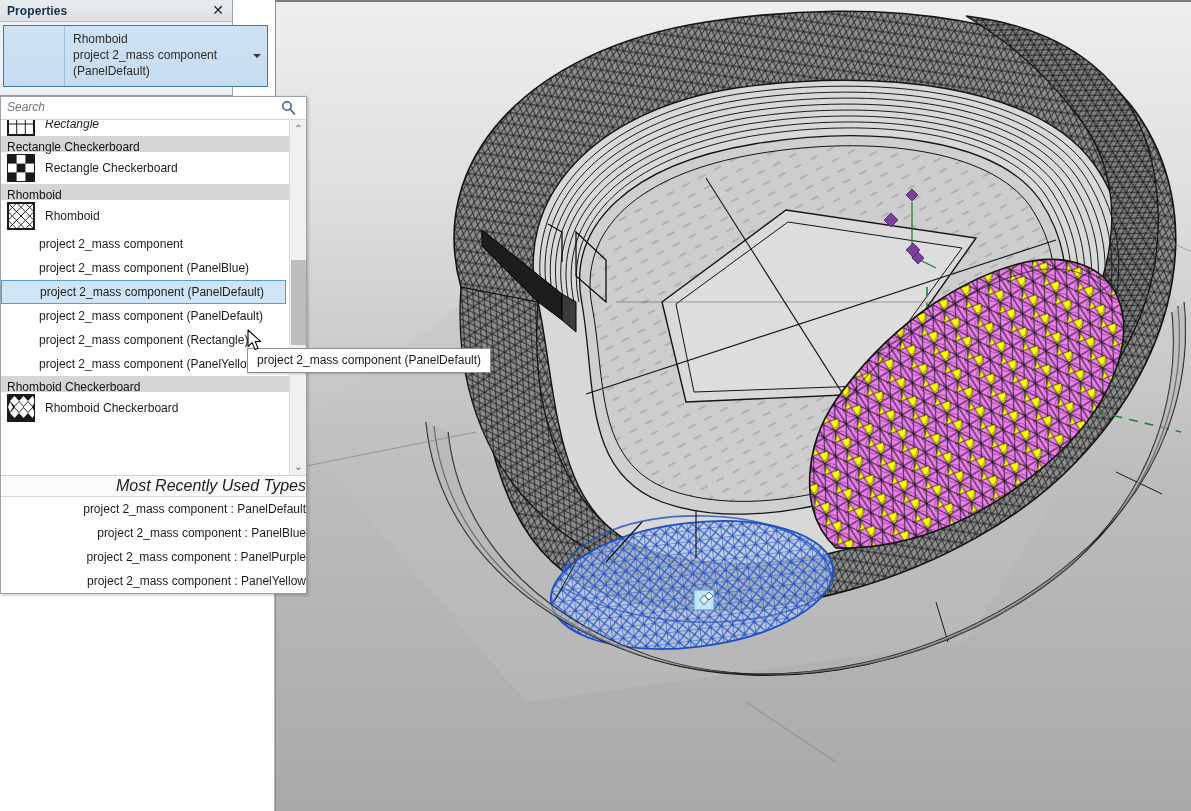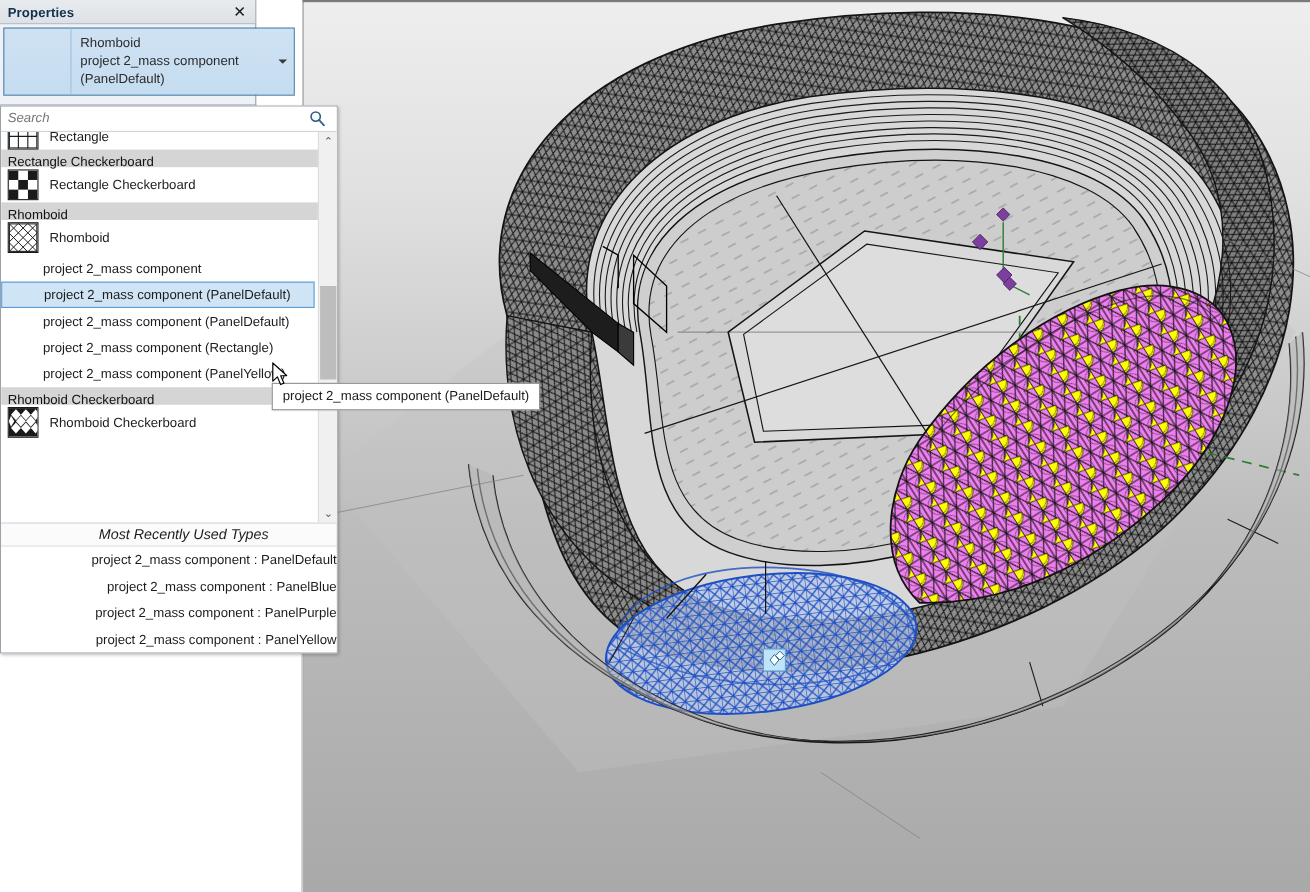--- a/index.html
+++ b/index.html
@@ -170,22 +170,22 @@
   }
   #sb-thumb {
     position: absolute; left: 1px;
     width: 15px;
     background: #bdbdbd;
   }
 
   
   #mru-header {
     height: 20px; line-height: 20px;
-    text-align: center;
-    font-size: 13px; font-style: italic;
+    text-align: right;
+    font-size: 16px; font-style: italic;
     color: #1c1c1c;
     background: #fbfbfb;
     border-bottom: 1px solid #d8d8d8;
     padding-left: 27px;
   }
   .mru-row {
     height: 24px; line-height: 24px;
     padding-left: 6px;
     font-size: 12px;
     color: #1c1c1c;
@@ -437,21 +437,21 @@
         <svg width="15" height="15" viewBox="0 0 15 15">
           <circle cx="6" cy="6" r="4.2" fill="none" stroke="#2f5f8f" stroke-width="1.5"></circle>
           <path d="M9.2 9.2 L13.5 14" stroke="#2f5f8f" stroke-width="1.6" fill="none" stroke-linecap="round"></path>
         </svg>
       </span>
     </div>
 
     <div id="type-list">
       <div id="list-inner">
 
-        <div class="type-row" style="height:24px;margin-top:-8px;">
+        <div class="type-row" style="height:24px;margin-top:-8px;font-style:italic;">
           <span class="icon-box">
             <svg class="sw" width="26" height="22" viewBox="0 0 26 22">
               <rect x="0.5" y="0.5" width="25" height="21" fill="#fff" stroke="#1a1a1a"></rect>
               <path d="M8.7 0 L8.7 22 M17.3 0 L17.3 22 M0 11 L26 11" stroke="#1a1a1a" stroke-width="1" fill="none"></path>
             </svg>
           </span>
           <span>Rectangle</span>
         </div>
 
         <div class="grp-header">Rectangle Checkerboard</div>
@@ -477,20 +477,23 @@
               <rect x="0.5" y="0.5" width="25" height="25" fill="#fff" stroke="#1a1a1a"></rect>
               <path d="M0 0 L26 26 M0 8.7 L17.3 26 M0 17.3 L8.7 26 M8.7 0 L26 17.3 M17.3 0 L26 8.7
                        M26 0 L0 26 M17.3 0 L0 17.3 M8.7 0 L0 8.7 M26 8.7 L8.7 26 M26 17.3 L17.3 26" stroke="#1a1a1a" stroke-width="0.9" fill="none"></path>
             </svg>
           </span>
           <span>Rhomboid</span>
         </div>
 
         <div class="sub-row">
           <span>project 2_mass component</span>
+        </div>
+        <div class="sub-row">
+          <span>project 2_mass component (PanelBlue)</span>
         </div>
         <div class="sub-row selected">
           <span>project 2_mass component (PanelDefault)</span>
         </div>
         <div class="sub-row">
           <span>project 2_mass component (PanelDefault)</span>
         </div>
         <div class="sub-row">
           <span>project 2_mass component (Rectangle)</span>
         </div>

